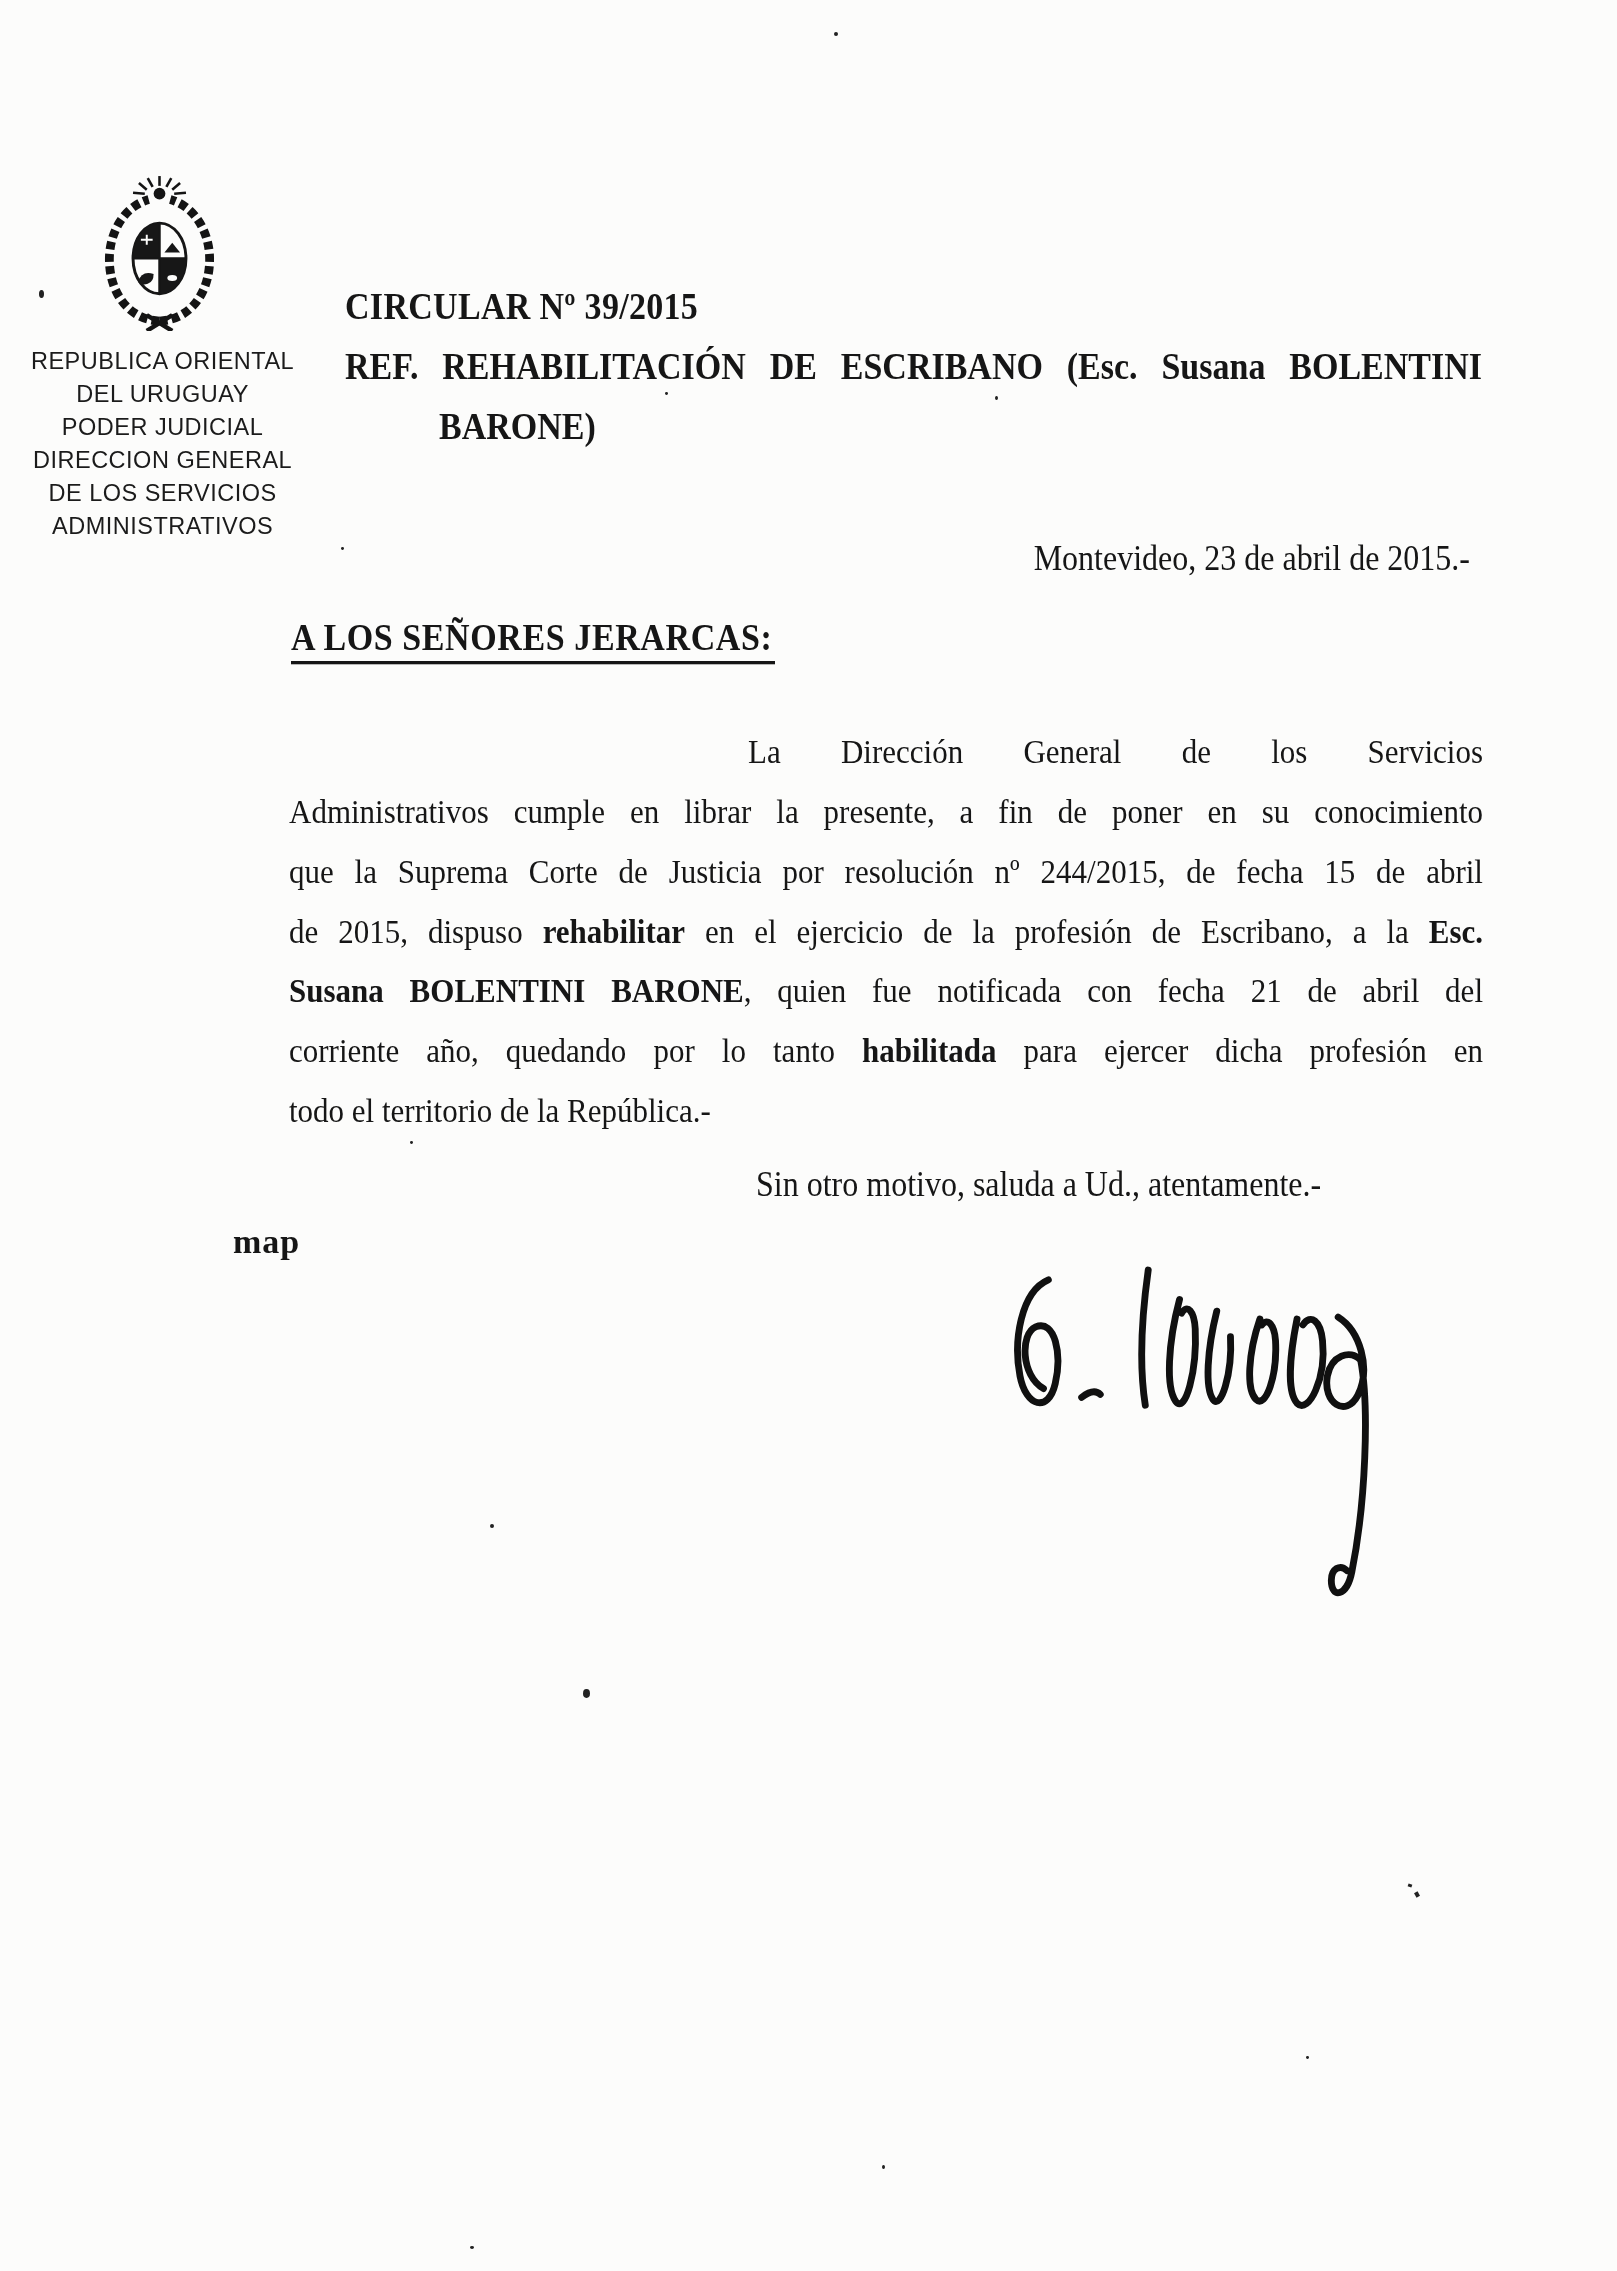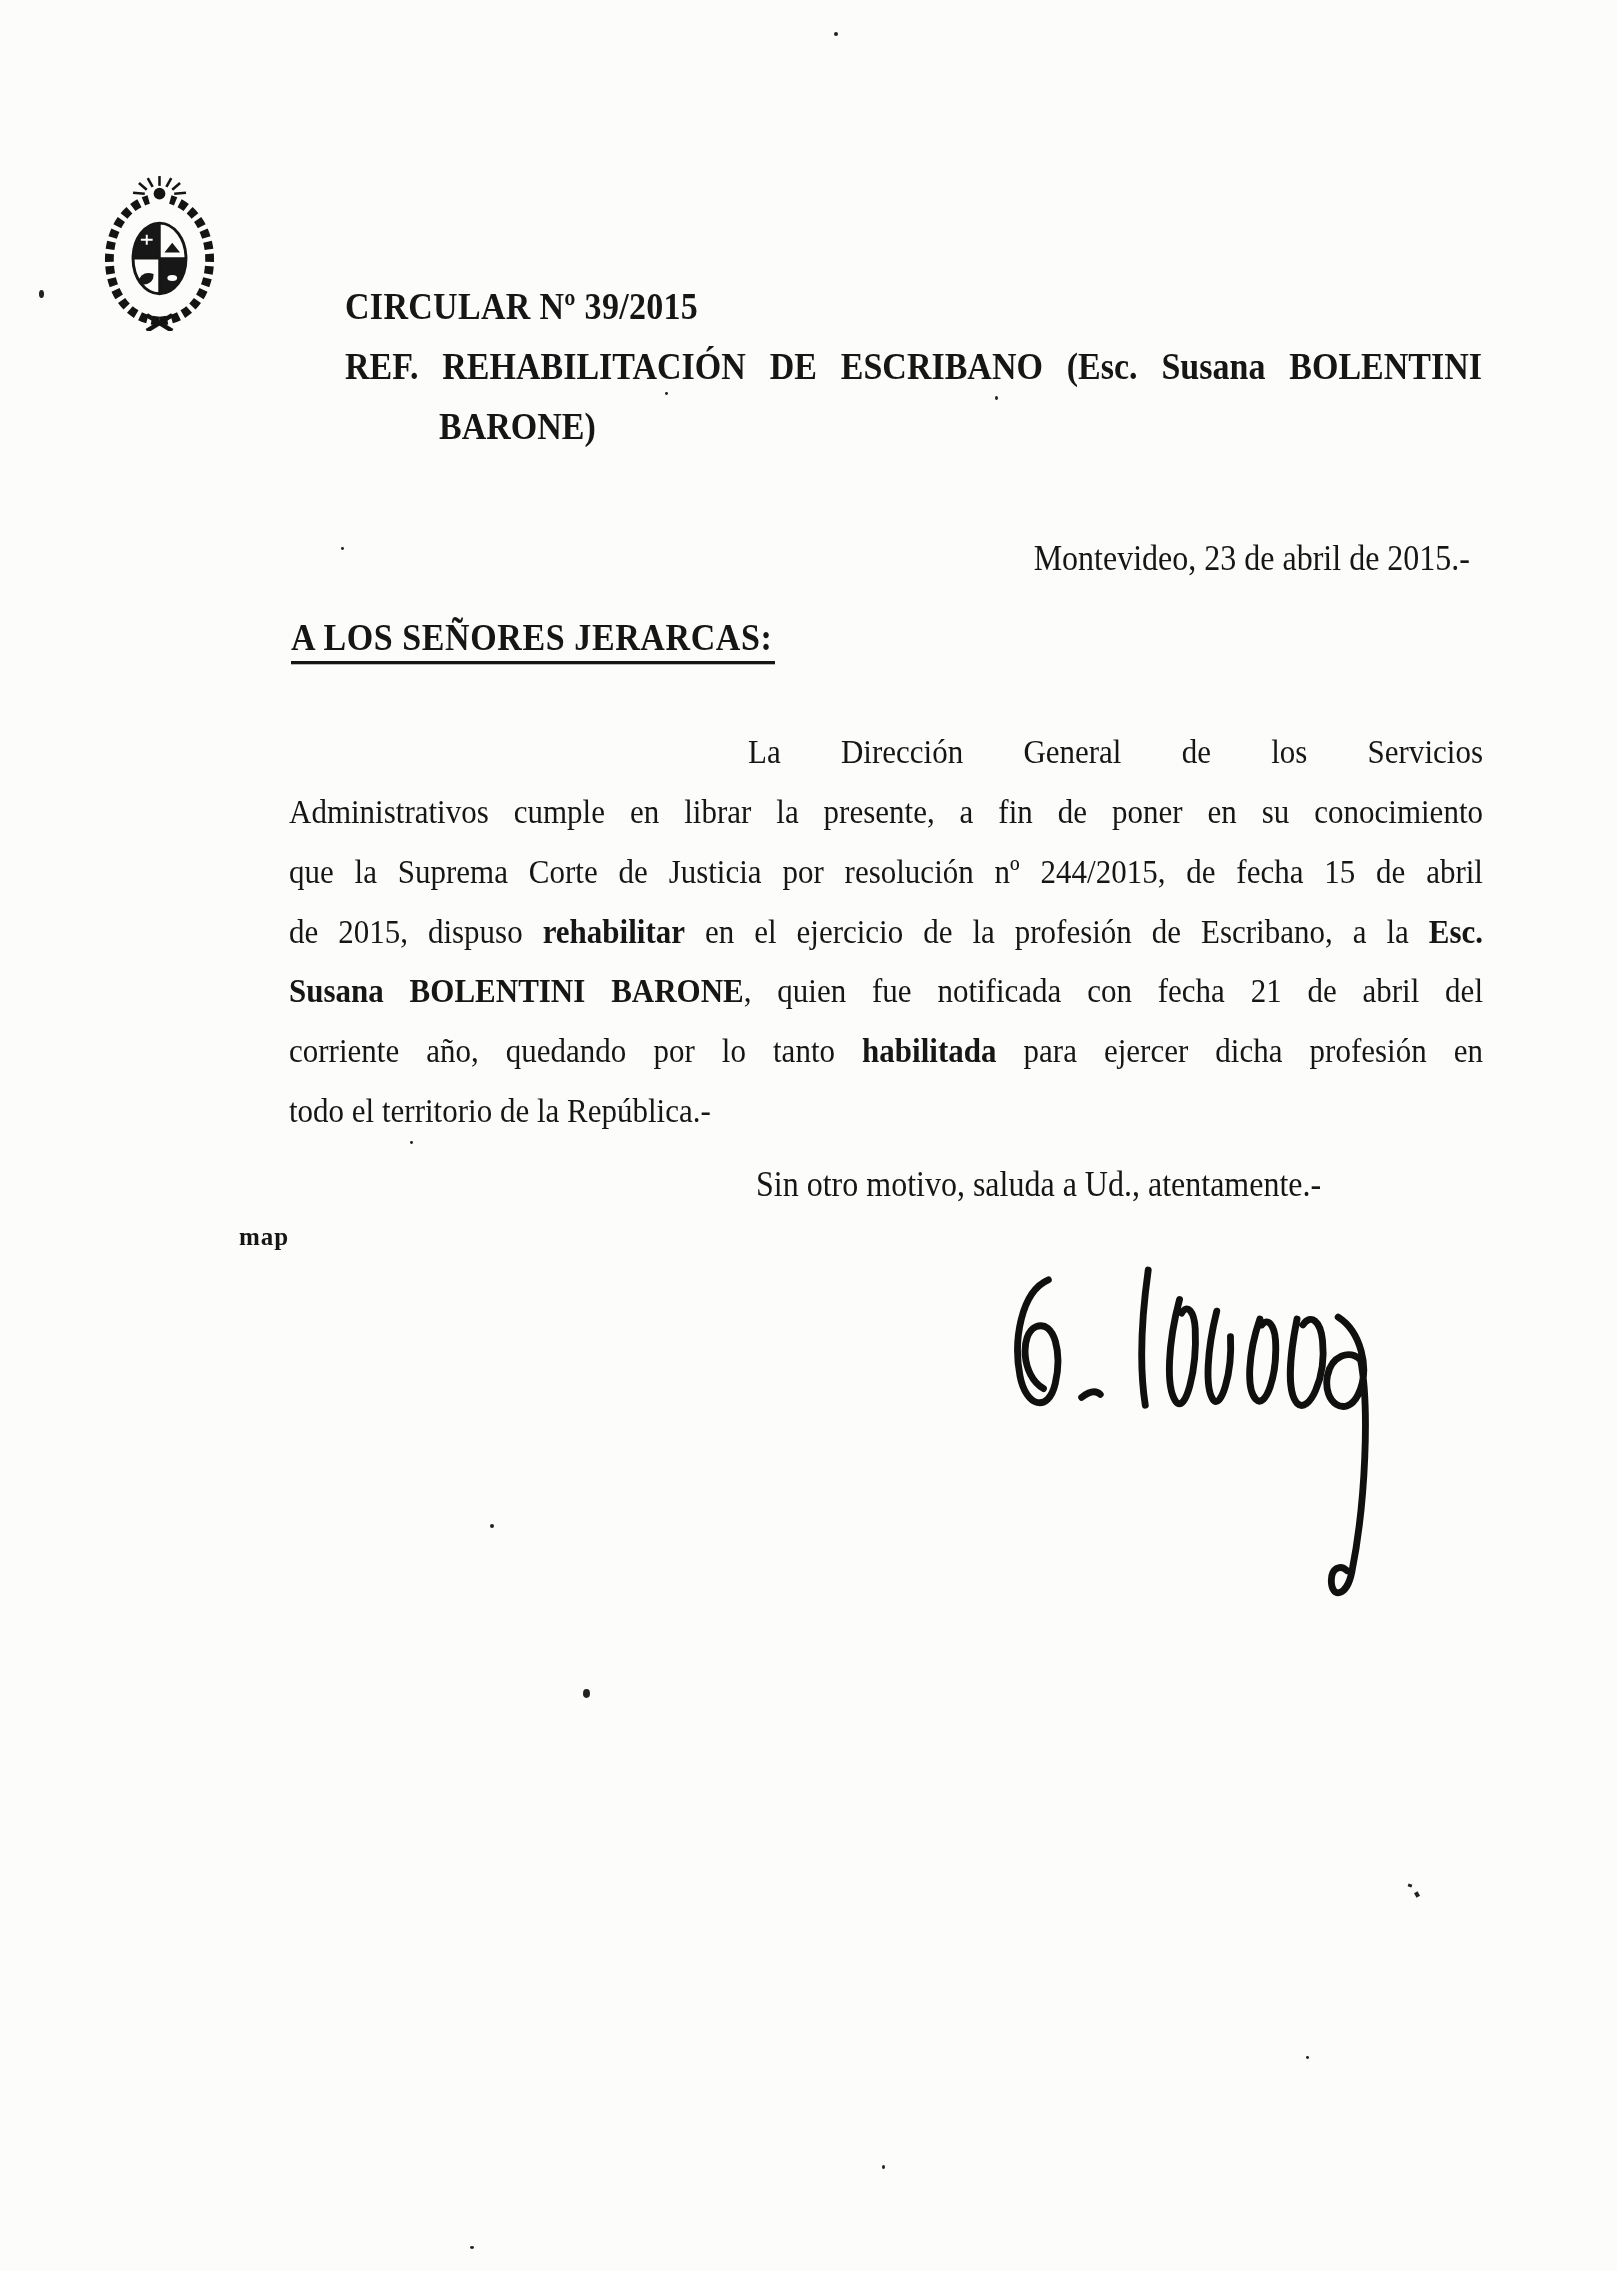--- a/index.html
+++ b/index.html
@@ -30,21 +30,21 @@
   }
   .bl{left:289px;width:1194px;font-size:31px;}
   .bl1{top:732px;width:735px;padding-left:459px;}
   .bl2{top:792px;}
   .bl3{top:852px;}
   .bl4{top:912px;}
   .bl5{top:971px;}
   .bl6{top:1031px;}
   .bl7{top:1091px;text-align:left;}
   .closing{left:756px;top:1164px;font-size:32px;}
-  .typist{left:239px;top:1223px;font-size:25px;font-weight:bold;letter-spacing:1px;}
+  .typist{left:233px;top:1223px;font-size:34px;font-weight:bold;letter-spacing:1px;}
   .signature{left:972px;top:1258px;}
   .signer{left:1024px;top:1391px;width:363px;text-align:center;font-weight:bold;color:#121212;}
   .signer-name{font-size:26.5px;line-height:33px;}
   .signer-title{font-size:24.5px;line-height:30px;}
 
   .speck{position:absolute;background:#222;border-radius:50%;}
   .s1{left:834px;top:32px;width:3.9px;height:3.9px;}
   .s2{left:39px;top:290px;width:4.9px;height:7.8px;}
   .s3{left:341px;top:547px;width:2.9px;height:2.9px;}
   .s4{left:665px;top:392px;width:2.9px;height:2.9px;}
@@ -84,20 +84,28 @@
       <path d="M75,50 A27,36 0 0 0 48,86 L75,86 Z" fill="#171717"></path>
       <path d="M75,122 A27,36 0 0 0 102,86 L75,86 Z" fill="#171717"></path>
       <path d="M75,50 v72 M48,86 h54" stroke="#161616" stroke-width="2.5"></path>
       <path d="M56,67 h12 M62,62 v10" stroke="#fdfdfc" stroke-width="2"></path>
       <path d="M80,80 l8,-10 8,10 z" fill="#171717"></path>
       <path d="M53,110 q4,-12 16,-8 q0,8 -6,10 q-6,2 -10,-2 z" fill="#171717"></path>
       <ellipse cx="88" cy="106" rx="5" ry="3" fill="#fdfdfc"></ellipse>
     </svg>
   </div>
 
+  <div class="abs org-block sans">
+    <div>REPUBLICA ORIENTAL</div>
+    <div>DEL URUGUAY</div>
+    <div>PODER JUDICIAL</div>
+    <div>DIRECCION GENERAL</div>
+    <div>DE LOS SERVICIOS</div>
+    <div>ADMINISTRATIVOS</div>
+  </div>
 
   <div class="abs serif bold sy circular-title">CIRCULAR Nº 39/2015</div>
   <div class="abs serif bold sy jl ref-line1">REF. REHABILITACIÓN DE ESCRIBANO (Esc. Susana BOLENTINI</div>
   <div class="abs serif bold sy ref-line2">BARONE)</div>
 
   <div class="abs serif sy dateline">Montevideo, 23 de abril de 2015.-</div>
 
   <div class="abs serif sy salutation">A LOS SEÑORES JERARCAS:</div>
 
   <div class="abs serif sy jl bl bl1">La Dirección General de los Servicios</div>

